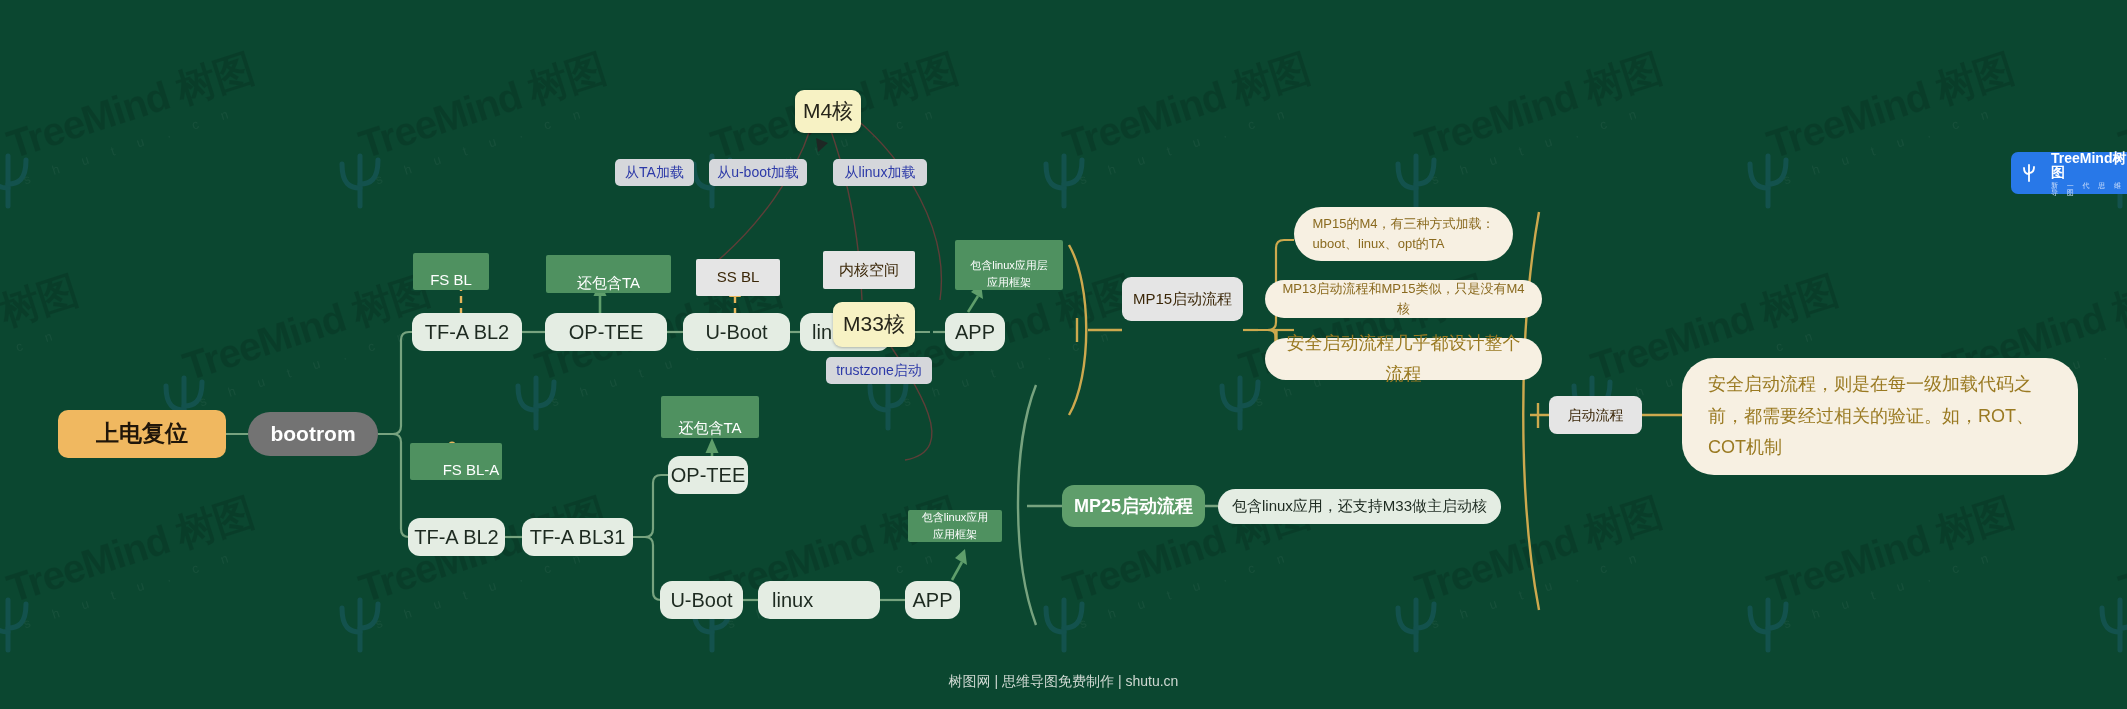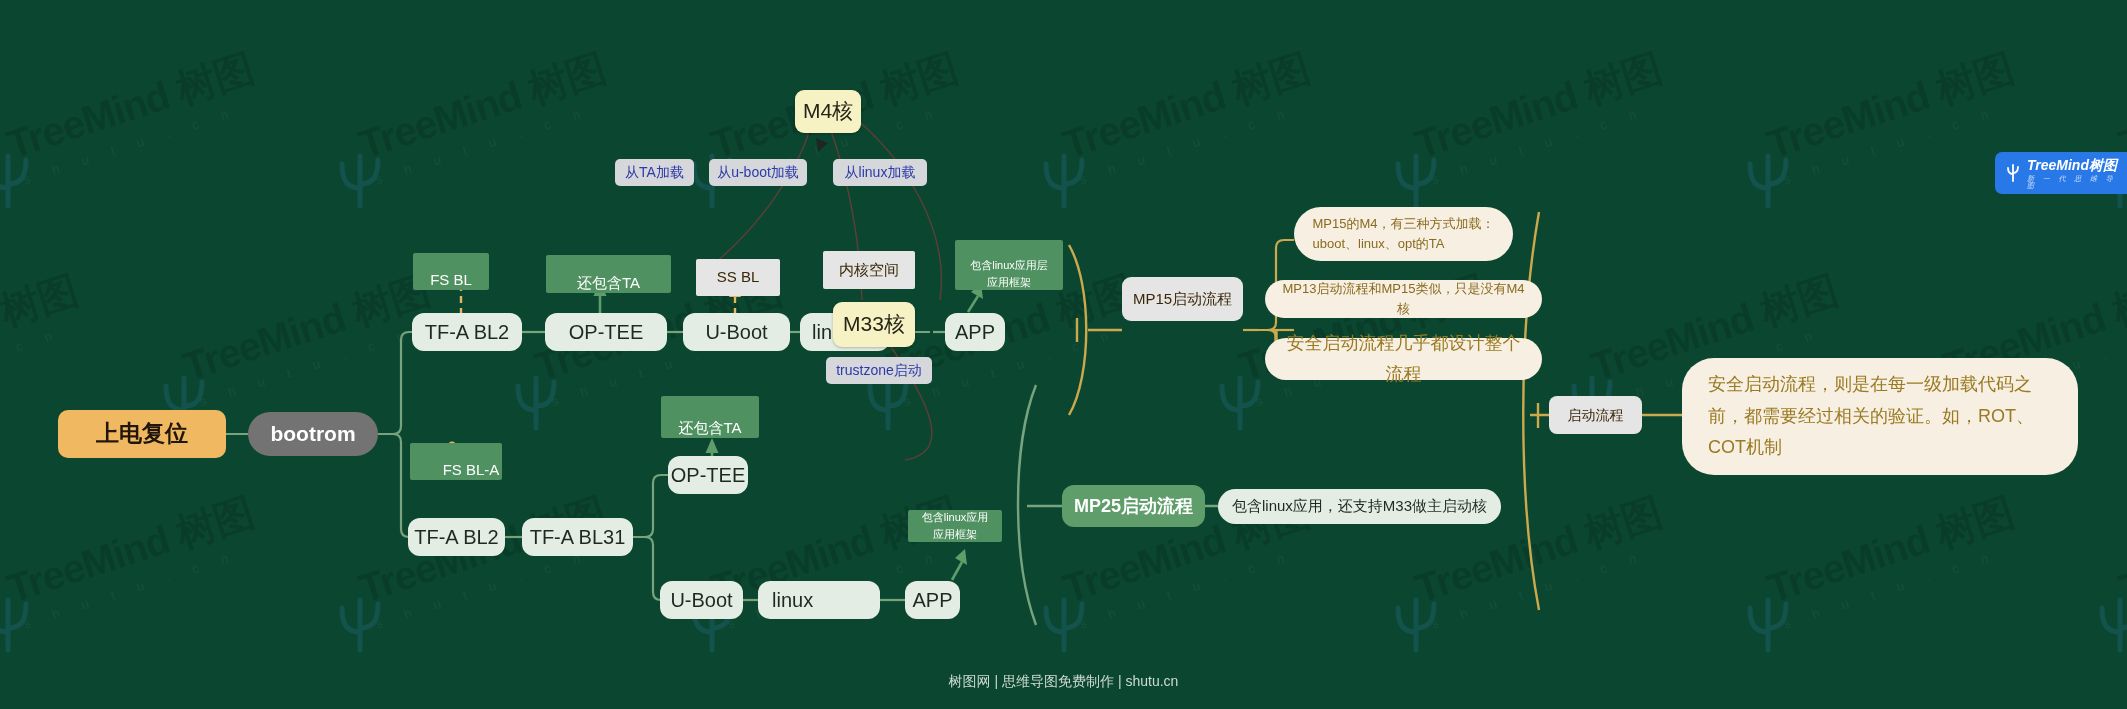--- a/index.html
+++ b/index.html
@@ -121,27 +121,26 @@
   .n-note-cream-pill {
     background:#e4ede3; color:#1d2a20;
     border-radius:22px;
     font-size:15px;
   }
 
   
   #brand {
     position:absolute;
     right:0; top:152px;
-    width:132px; height:42px;
+    width:116px; height:42px;
     background:#2878e8;
     border-radius:7px 0 0 7px;
-    display:flex; align-items:center; gap:6px;
+    display:flex; align-items:center; gap:14px;
     padding-left:10px;
     z-index:20;
-    font-style:italic;
   }
   #brand .b-ic { width:16px; height:20px; flex:0 0 auto; }
   #brand .b-tx { display:flex; flex-direction:column; line-height:1; }
   #brand .b-t1 { font-size:14px; font-weight:bold; color:#fff; letter-spacing:0; }
   #brand .b-t2 { font-size:7px; color:#cfe0fb; letter-spacing:3.4px; margin-top:3px; }
 
   
   #footer {
     position:absolute; left:0; right:0; bottom:18px;
     text-align:center;

